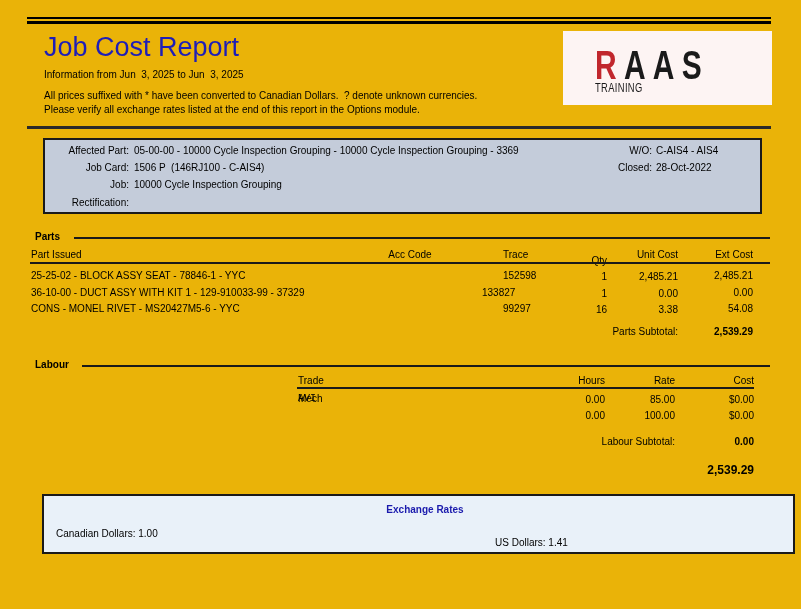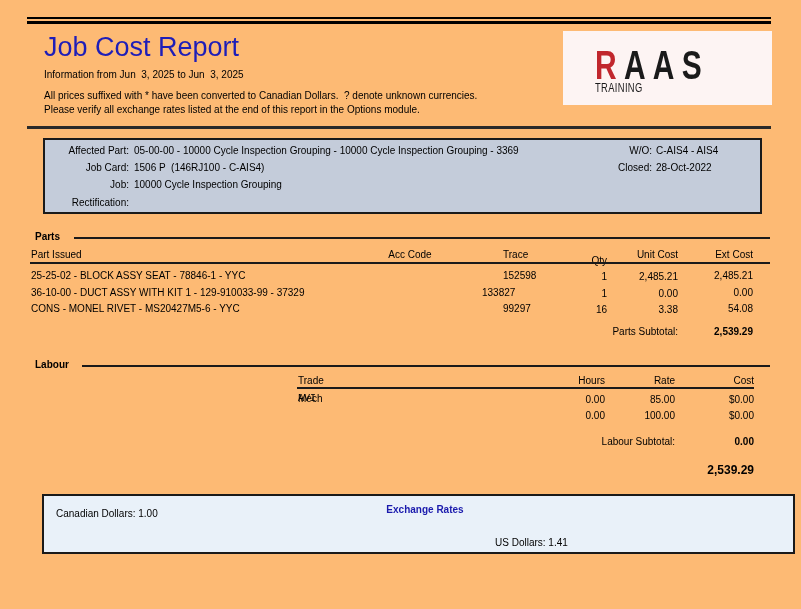--- a/index.html
+++ b/index.html
@@ -5,21 +5,21 @@
   * { margin: 0; padding: 0; box-sizing: border-box; }
   html, body { background: #ffffff; }
   body {
     font-family: "Liberation Sans", "DejaVu Sans", sans-serif;
     color: #000;
   }
   #page {
     position: relative;
     width: 801px;
     height: 609px;
-    background: #fdba74;
+    background: #eab308;
     overflow: hidden;
   }
   .abs { position: absolute; }
   .pre { white-space: pre-wrap; }
   .t10 { font-size: 10px; line-height: 12px; }
   .bold { font-weight: bold; }
   .right { text-align: right; }
   .center { text-align: center; }
 
   
@@ -168,17 +168,17 @@
     <div class="abs t10 right" style="left:704px; top:410px; width:50px;">$0.00</div>
   </div>
 
   <div class="abs t10 right" style="left:575px; top:436px; width:100px;">Labour Subtotal:</div>
   <div class="abs t10 right bold" style="left:684px; top:436px; width:70px;">0.00</div>
 
   <div class="abs right bold" style="left:654px; top:463px; width:100px; font-size:12px; line-height:14px;">2,539.29</div>
 
   <div class="abs fx-panel t10">
     <div class="fx-title">Exchange Rates</div>
-    <div class="abs" style="left:12px; top:12px;">Canadian Dollars: 1.00</div>
+    <div class="abs" style="left:12px; top:32px;">Canadian Dollars: 1.00</div>
     <div class="abs" style="left:451px; top:41px;text-align:center;">US Dollars: 1.41</div>
   </div>
 
 </div>
 
 </body></html>

